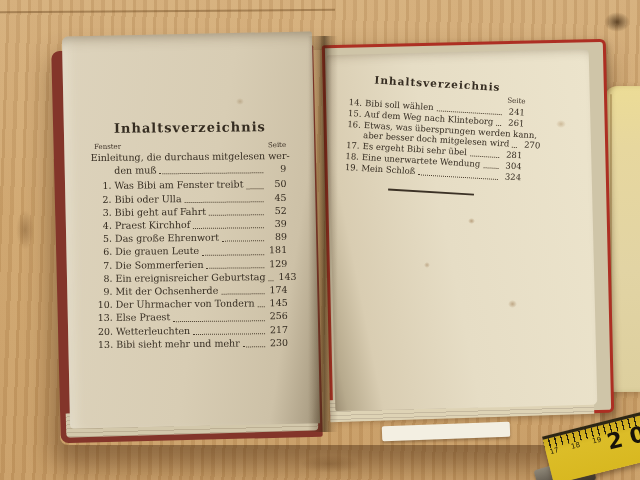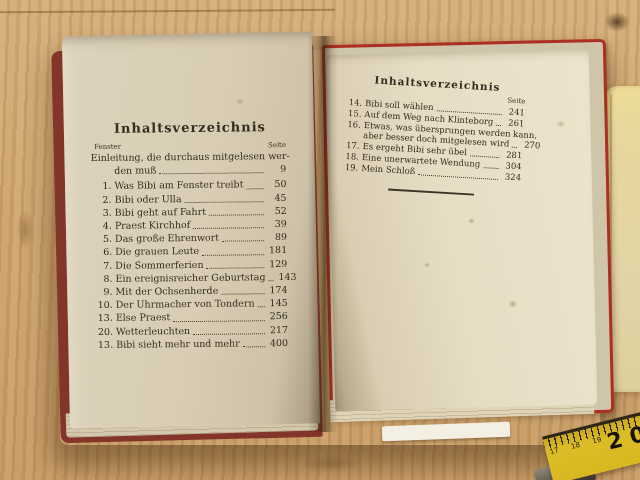--- a/index.html
+++ b/index.html
@@ -282,21 +282,21 @@
             <span class="pg">217</span>
           </div>
 
         </div>
 
         <div class="toc-entry">
           <div class="row row1">
             <span class="no">13.</span>
             <span class="lbl">Bibi sieht mehr und mehr</span>
             <span class="dots"></span>
-            <span class="pg">400</span>
+            <span class="pg">230</span>
           </div>
 
         </div>
       </div>
   </div>
 
   <div class="toc toc-right">
     <div class="toc-title">Inhaltsverzeichnis</div>
     <div class="colhead">
       <span>Seite</span>

